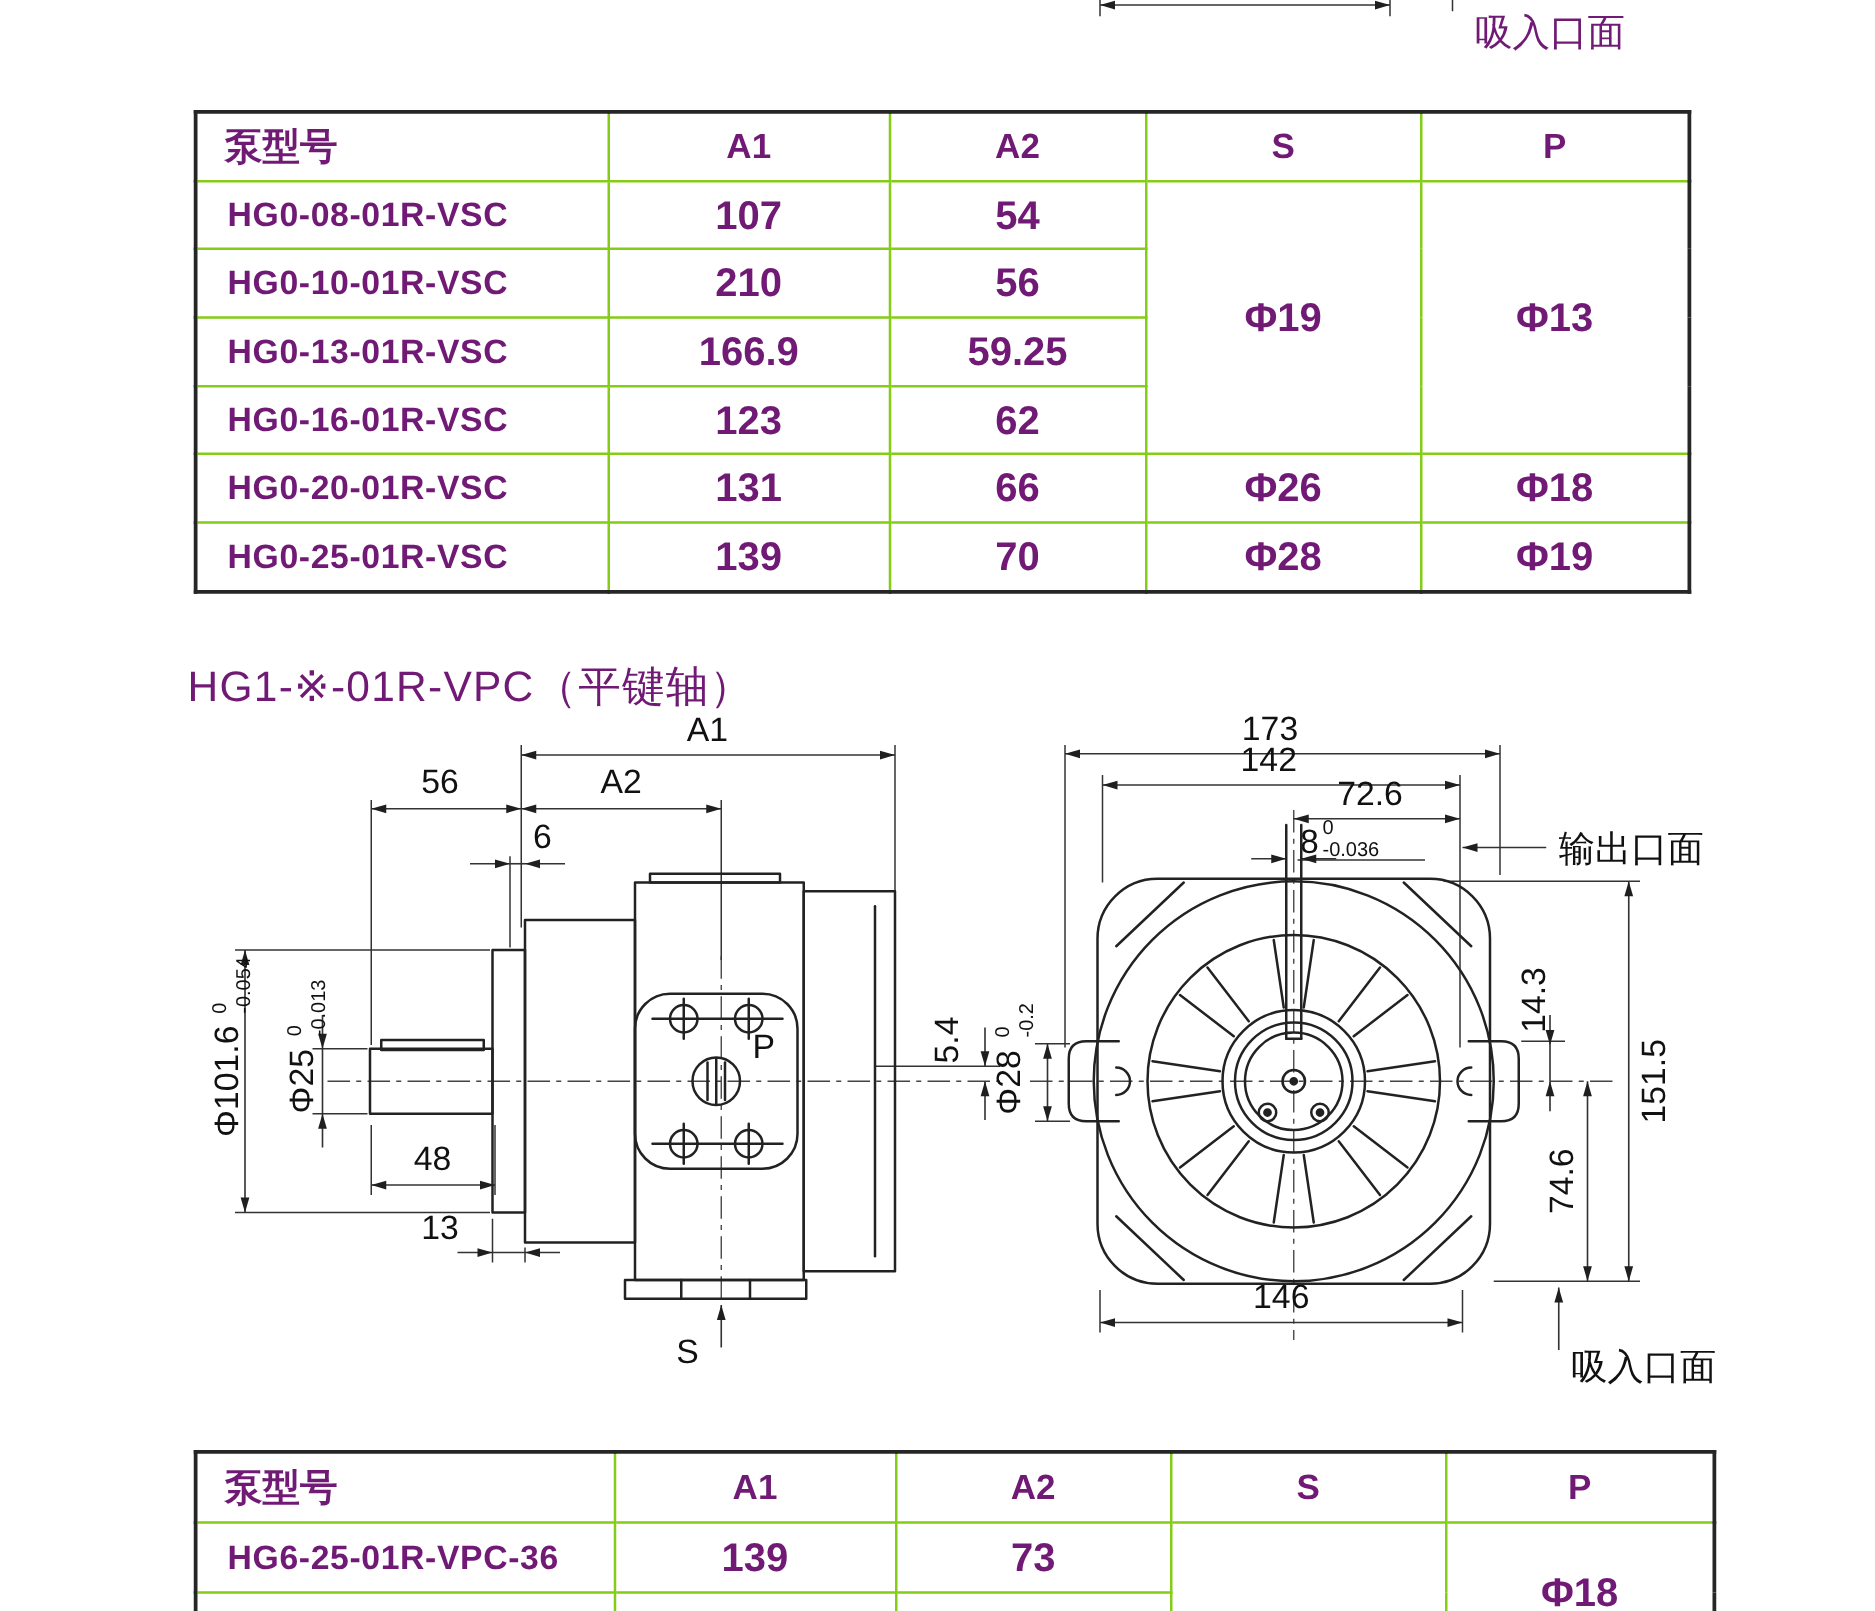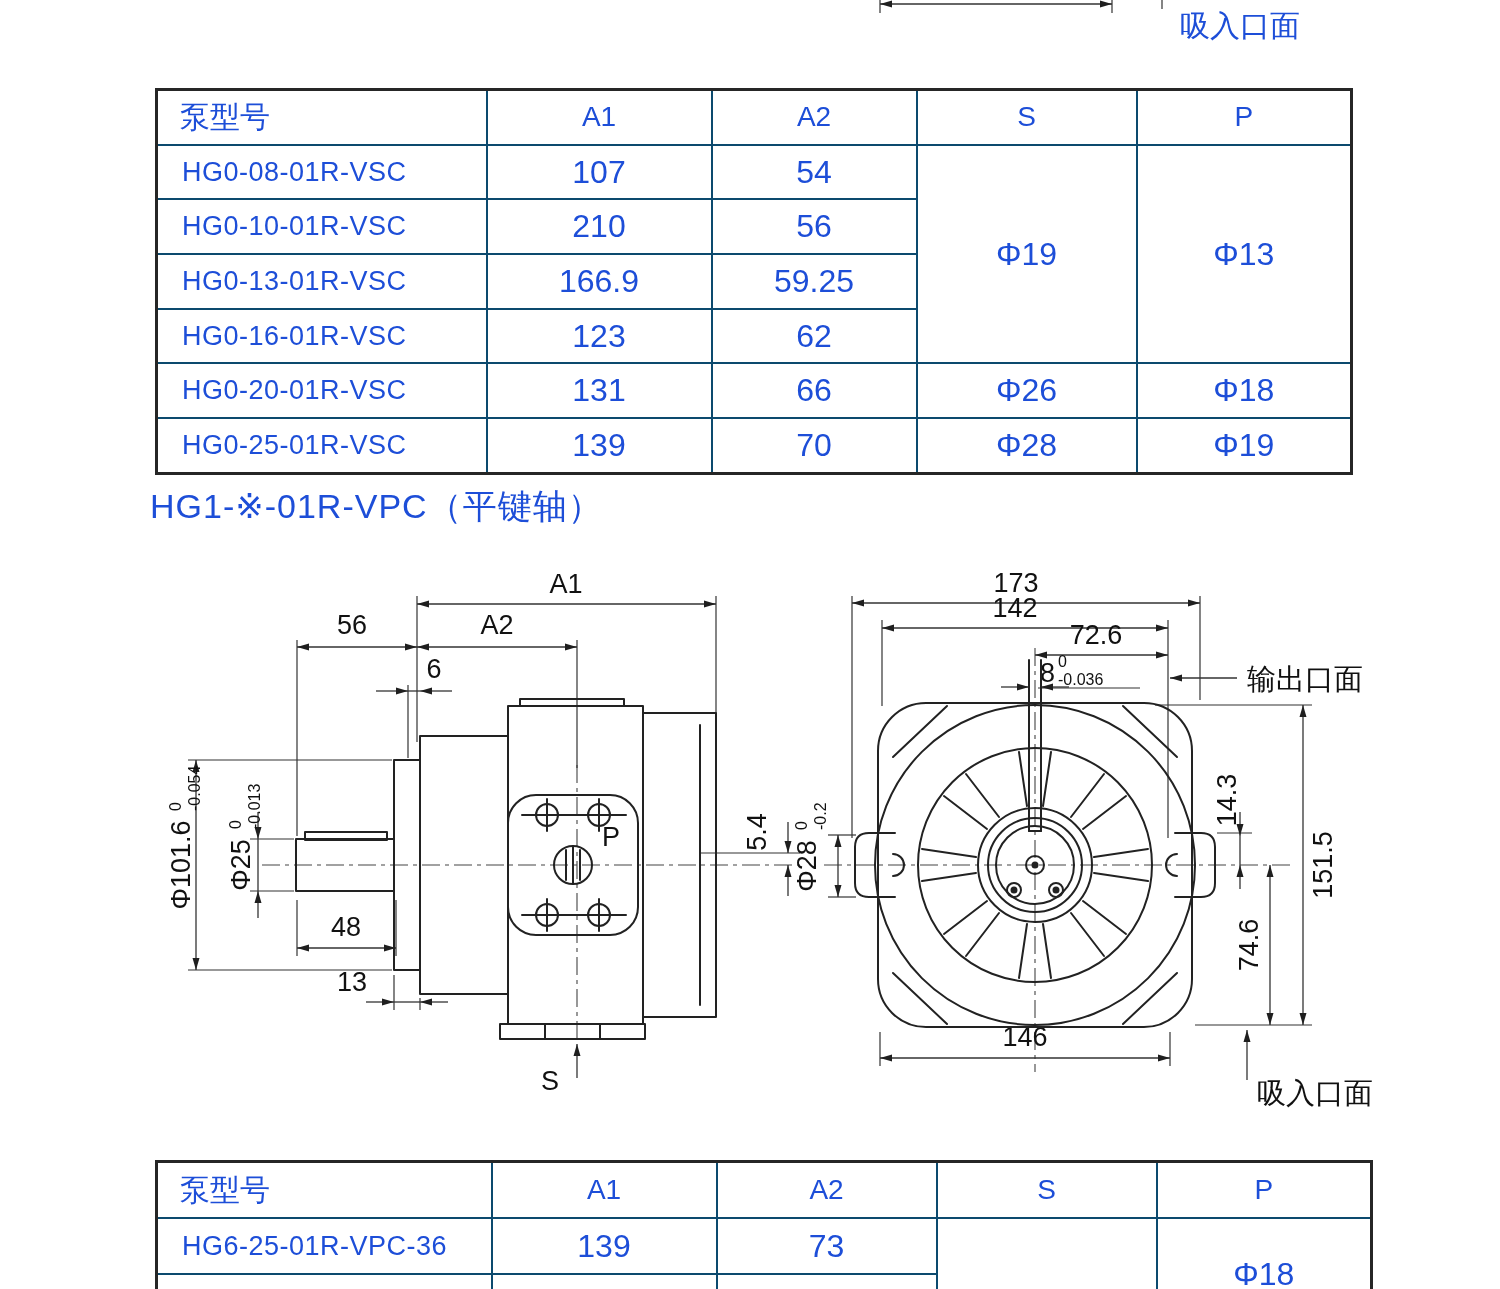--- a/index.html
+++ b/index.html
@@ -1,31 +1,31 @@
 <!DOCTYPE html>
 <html><head>
 <meta charset="utf-8">
 <style>
   html,body{margin:0;padding:0;}
   .page{position:relative;width:1464px;height:1289px;background:#ffffff;overflow:hidden;
-        font-family:"Liberation Sans","DejaVu Sans",sans-serif;color:#1d4ed8;}
+        font-family:"Liberation Sans","DejaVu Sans",sans-serif;color:#701a75;}
   
   .dtable{border-collapse:collapse;table-layout:fixed;position:absolute;background:#fff;
           border:3px solid #262626;}
-  .dtable td,.dtable th{border:2px solid #0c4a6e;font-weight:400;overflow:hidden;white-space:nowrap;}
+  .dtable td,.dtable th{border:2px solid #84cc16;font-weight:700;overflow:hidden;white-space:nowrap;}
   .t1{left:155px;top:88px;width:1195px;}
   .t2{left:155px;top:1160px;width:1215px;}
   .t1 td,.t1 th{height:50.7px;}
   .t2 td,.t2 th{height:52px;}
   .model-h{text-align:left;padding-left:22px;font-size:30px;}
   .model{text-align:left;padding-left:24px;font-size:27px;letter-spacing:.5px;}
   .num{text-align:center;font-size:32px;}
   .hdr{text-align:center;font-size:28px;}
   
-  .sec-head{position:absolute;left:150px;top:484px;font-size:34px;letter-spacing:1px;}
+  .sec-head{position:absolute;left:150px;top:527px;font-size:34px;letter-spacing:1px;}
   
   .top-frag-label{position:absolute;left:1180px;top:6px;font-size:30px;}
   
   svg{position:absolute;}
   .body-ln{stroke:#222;stroke-width:2;fill:none;stroke-linejoin:round;stroke-linecap:round;}
   .thin{stroke:#333;stroke-width:1.2;fill:none;}
   .dim{stroke:#333;stroke-width:1.3;fill:none;}
   .cl{stroke:#444;stroke-width:1.1;fill:none;stroke-dasharray:18 5 4 5;}
   svg text{font-family:"Liberation Sans","DejaVu Sans",sans-serif;fill:#111;}
   .dt{font-size:27px;}

